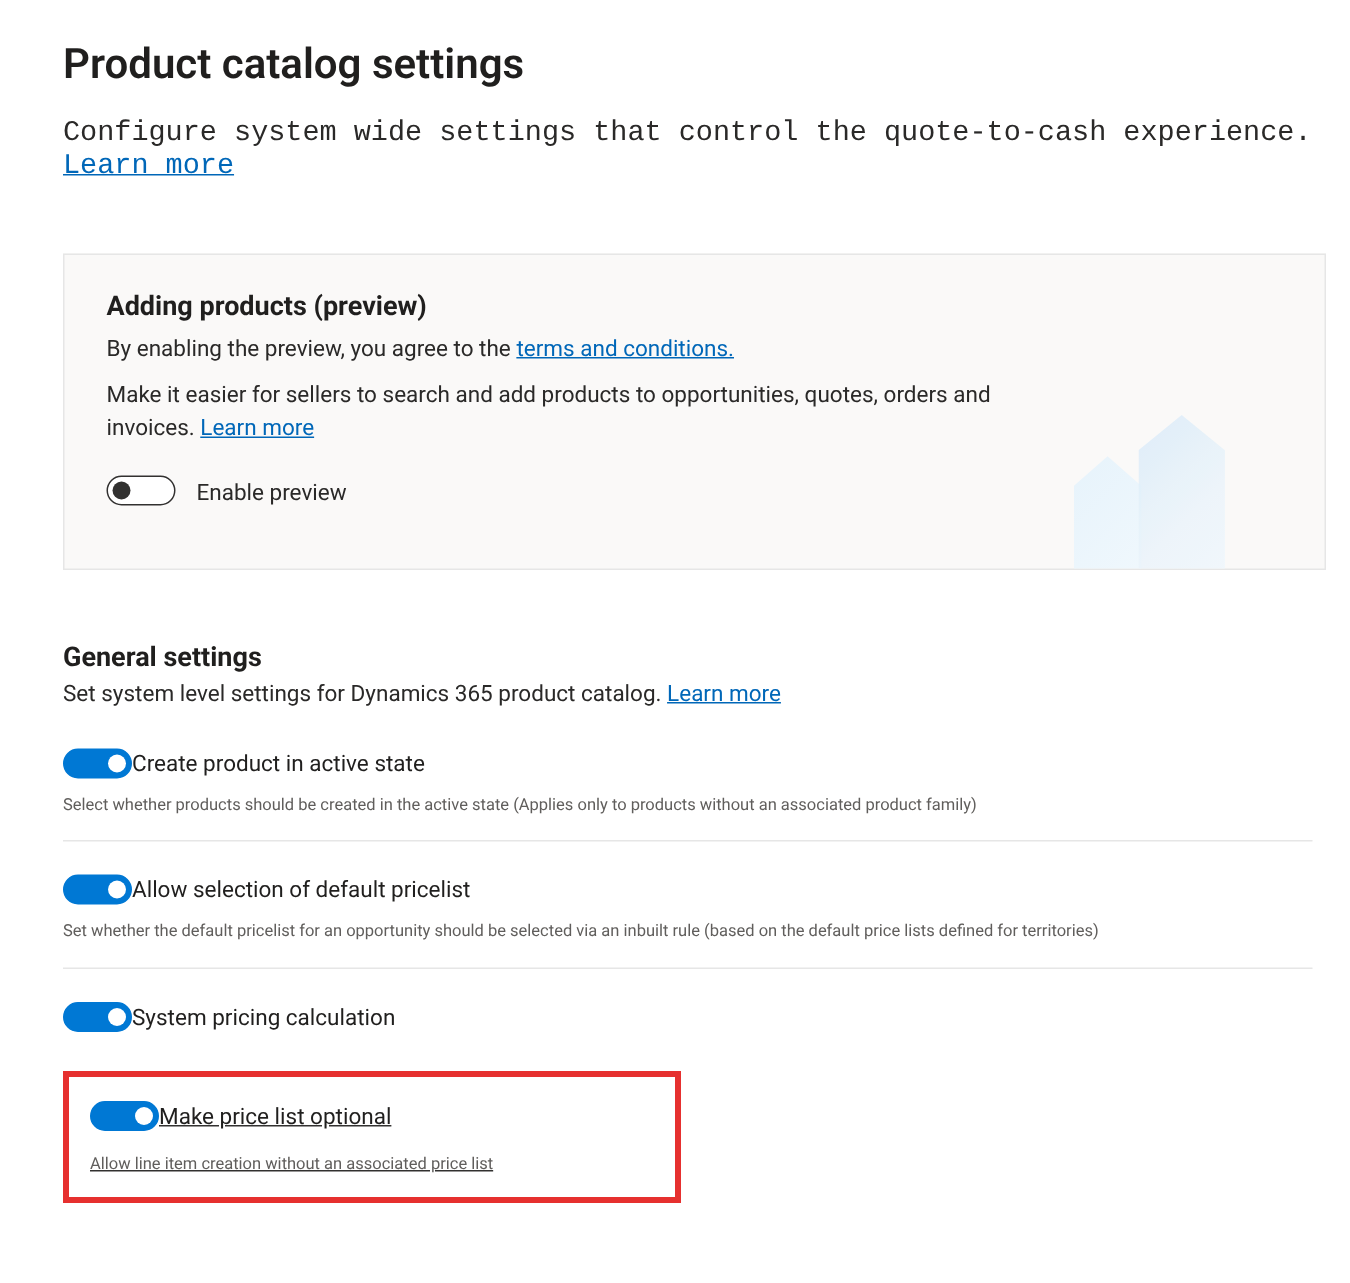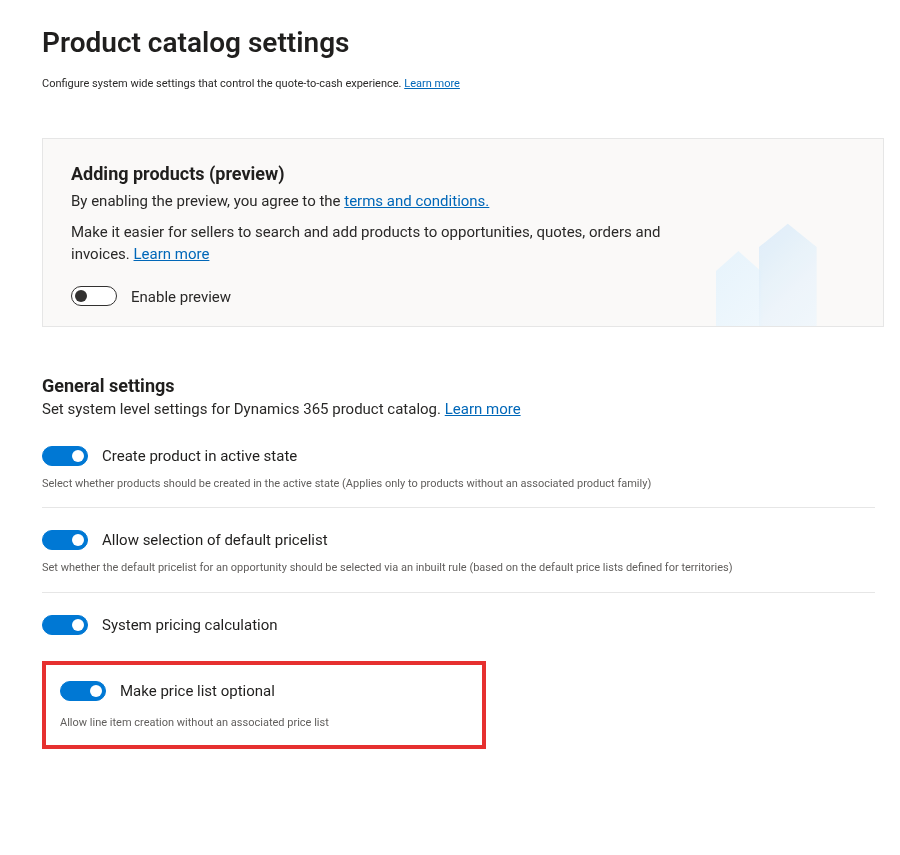--- a/index.html
+++ b/index.html
@@ -14,35 +14,36 @@
     padding: 26px 0 0 42px;
     width: 900px;
   }
   h1.page-title {
     font-size: 28px;
     font-weight: 600;
     margin: 0 0 18px 0;
     color: #201f1e;
   }
   .subtitle {
-    font-size: 11px;
+    font-size: 19px;
     margin: 0 0 48px 0;
     color: #2a2928;
+    font-family: Liberation Mono, monospace;
   }
   a.link {
     color: #0067b8;
     text-decoration: underline;
     cursor: pointer;
   }
 
   
   .card {
     border: 1px solid #e6e6e6;
     background: #faf9f8;
-    padding: 24px 28px 20px 28px;
+    padding: 24px 28px 42px 28px;
     margin-right: 16px;
     position: relative;
     overflow: hidden;
   }
   .card::after {
     content: "";
     position: absolute;
     right: -20px; bottom: -10px;
     width: 180px; height: 130px;
     background:
@@ -145,36 +146,36 @@
   }
   .setting:first-of-type {
     padding-top: 10px;
   }
   .setting-head {
     display: flex;
     align-items: center;
   }
   .setting-title {
     font-size: 15px;
-    margin-left: 14px;
     color: #201f1e;
   }
   .setting-desc {
     font-size: 11px;
     color: #605e5c;
     margin: 10px 0 0 0;
     max-width: 820px;
     line-height: 1.45;
   }
 
   .highlight {
     border: 4px solid #e6302f;
     padding: 16px 14px 14px 14px;
     margin-top: 10px;
-    width: 444px;
+    width: 412px;
+    text-decoration: underline;
   }
   .highlight .setting-head { }
   .highlight .setting-desc { margin-top: 14px; }
 
 </style>
 </head>
 <body>
 
 <div class="page">
 

